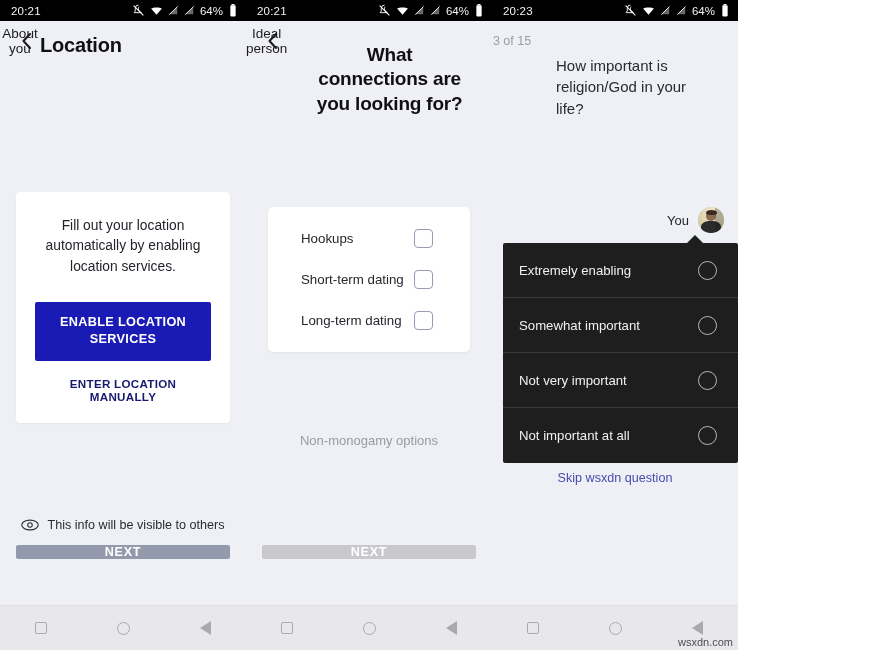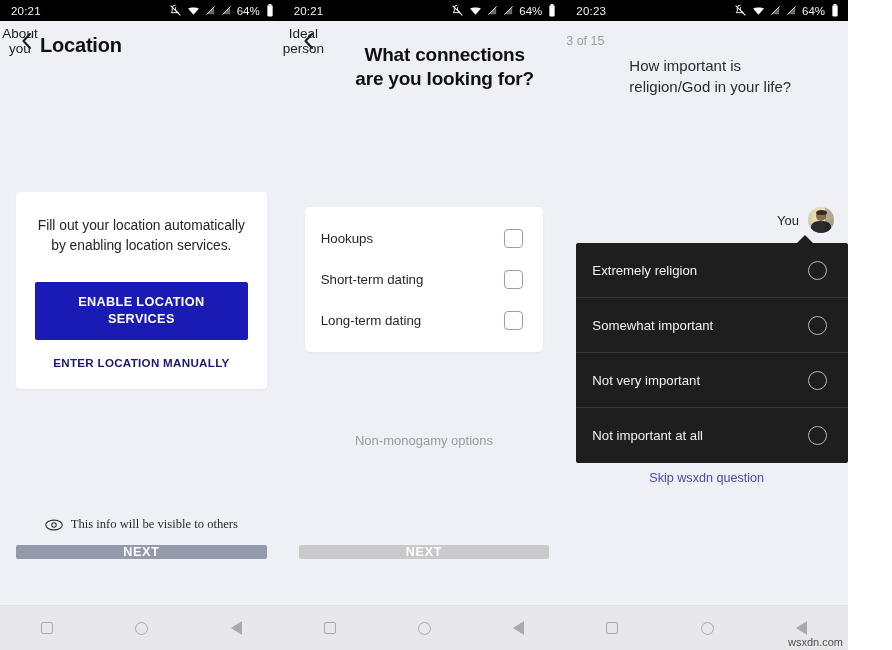--- a/index.html
+++ b/index.html
@@ -4,21 +4,21 @@
 <style>
   * { box-sizing: border-box; margin: 0; padding: 0; }
   html, body {
     width: 892px; height: 650px;
     font-family: "Liberation Sans", sans-serif;
     background: #ffffff;
     overflow: hidden;
   }
   .screens {
     display: flex;
-    width: 848px; height: 650px;
+    width: 738px; height: 650px;
   }
   .phone {
     position: relative;
     width: 297.333px;
     height: 650px;
     background: #eff0f5;
     display: flex;
     flex-direction: column;
     overflow: hidden;
   }
@@ -170,21 +170,21 @@
     text-align: center;
   }
 
   
   .card-check {
     position: absolute;
     left: 22px; right: 22px;
     top: 186px;
     background: #ffffff;
     border-radius: 5px;
-    padding: 11px 0 11px;
+    padding: 11px 17px 11px;
     box-shadow: 0 1px 3px rgba(30,30,50,.06);
   }
   .check-row {
     display: flex;
     align-items: center;
     justify-content: space-between;
     padding: 11px 20px 11px 16px;
     cursor: pointer;
   }
   .check-label {
@@ -294,21 +294,20 @@
     padding: 0 16px;
   }
   .visible-note {
     display: flex;
     align-items: center;
     justify-content: center;
     gap: 8px;
     font-size: 12.6px;
     color: #2b2b33;
     margin-bottom: 13px;
-    font-family: Liberation Serif, serif;
   }
   .btn-next {
     display: block;
     width: 100%;
     border: none;
     border-radius: 2px;
     padding: 0 0;
     font-family: inherit;
     font-size: 12.6px;
     font-weight: bold;
@@ -539,21 +538,21 @@
           <span class="av-body"></span>
           <span class="av-head"></span>
           <span class="av-hair"></span>
           <span class="av-shade"></span>
         </span>
       </div>
 
       <div class="dark-panel">
         <span class="dark-pointer"></span>
         <div class="dark-row">
-          <span class="dark-label">Extremely religion</span>
+          <span class="dark-label">Extremely enabling</span>
           <span class="radio"></span>
         </div>
         <div class="dark-row">
           <span class="dark-label">Somewhat important</span>
           <span class="radio"></span>
         </div>
         <div class="dark-row">
           <span class="dark-label">Not very important</span>
           <span class="radio"></span>
         </div>

